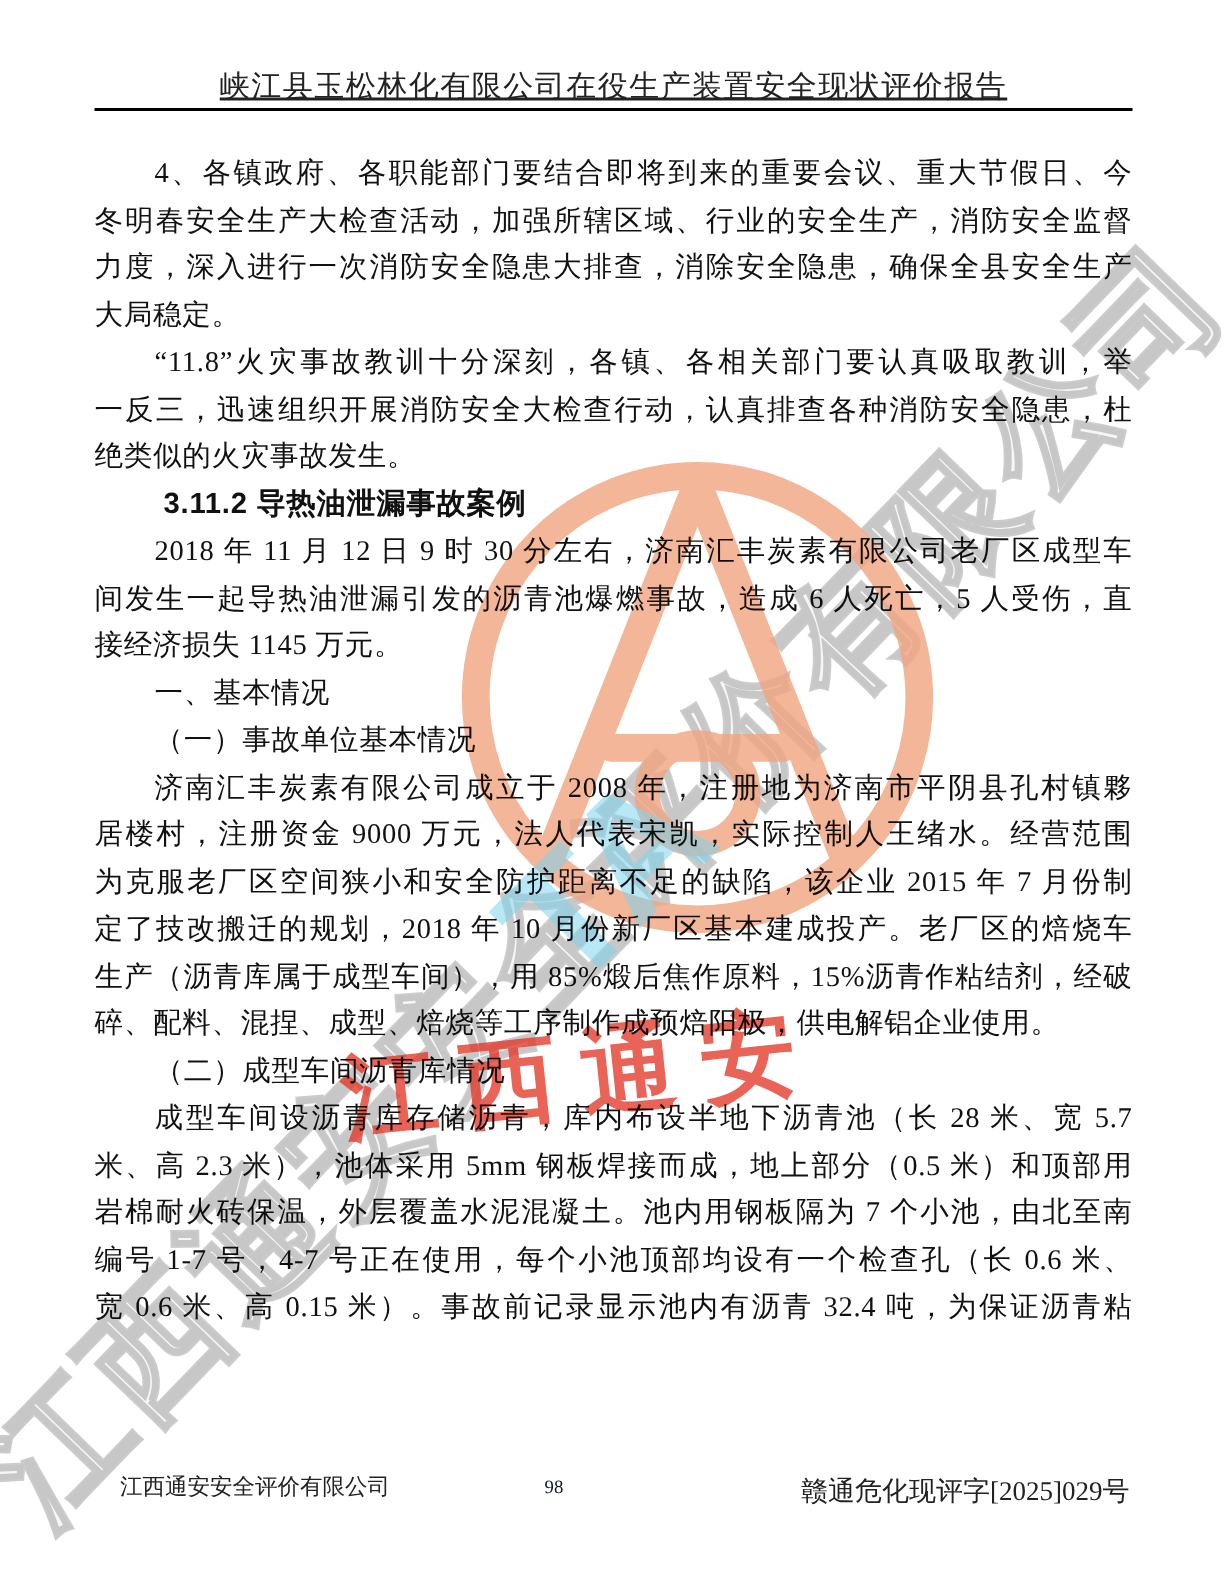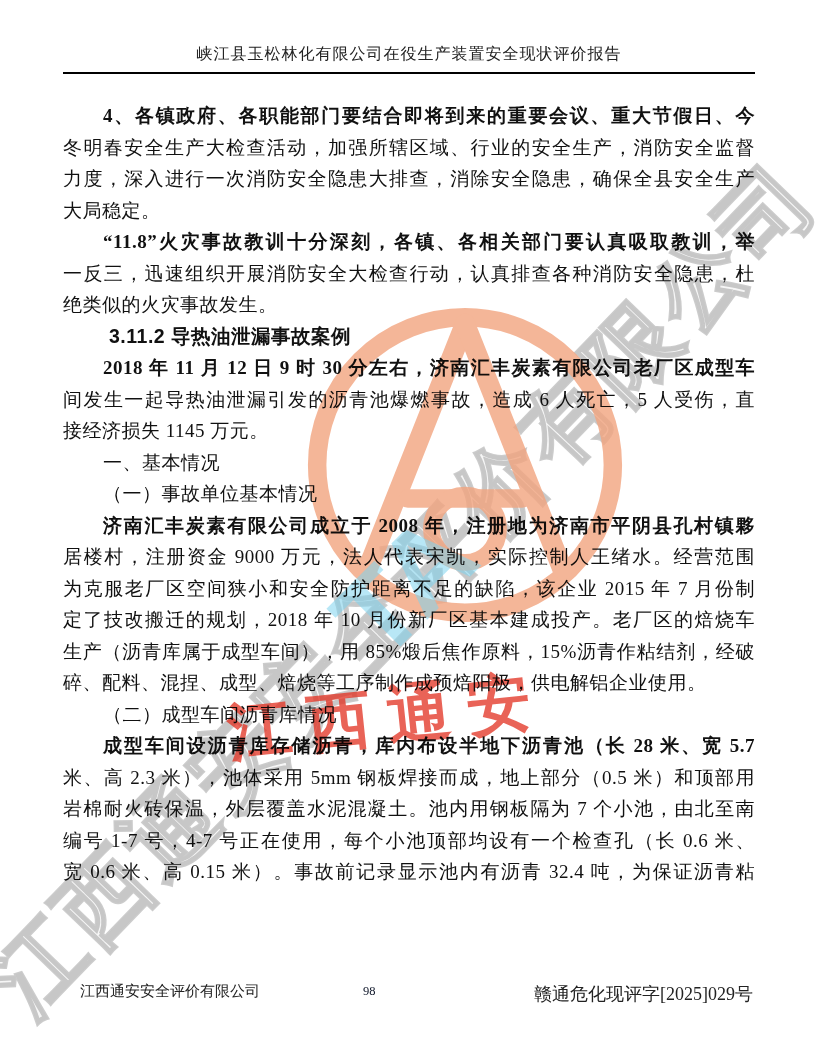--- a/index.html
+++ b/index.html
@@ -4,33 +4,33 @@
 <style>
   html,body{margin:0;padding:0;background:#888;}
   .page{
     position:relative;width:816px;height:1056px;background:#ffffff;
     margin:0 auto;overflow:hidden;
     font-family:"Liberation Serif","DejaVu Serif",serif;color:#111;
   }
   
   .hdr-title{
     position:absolute;top:44px;left:63px;width:692px;
-    text-align:center;font-size:16px;letter-spacing:1px;color:#222;
+    text-align:center;font-size:20px;letter-spacing:1px;color:#222;text-decoration:underline;
   }
   .hdr-rule{
     position:absolute;top:72px;left:63px;width:692px;height:2px;background:#000;
   }
   
   .body-text{position:absolute;top:100px;left:63px;width:692px;}
   .ln{
     height:31.5px;line-height:31.5px;font-size:19px;
     text-align:justify;text-justify:inter-character;text-align-last:justify;
     overflow:hidden;white-space:nowrap;letter-spacing:.5px;
   }
-  .ln.first{text-indent:40px;font-weight:bold;}
+  .ln.first{text-indent:40px;}
   .ln.end{text-align-last:left;}
   .ln.sub{text-indent:40px;text-align:left;text-align-last:left;}
   .ln.heading{
     text-align:left;text-align-last:left;font-weight:bold;
     font-family:"Liberation Sans","DejaVu Sans",sans-serif;font-size:19.5px;margin-left:46px;
   }
   
   .ftr-company{position:absolute;top:982px;left:80px;font-size:15px;color:#222;}
   .ftr-page{position:absolute;top:984px;left:363px;width:40px;text-align:left;font-size:12.5px;color:#0f172a;}
   .ftr-doc{position:absolute;top:982px;left:453px;width:300px;text-align:right;font-size:18px;color:#222;}

